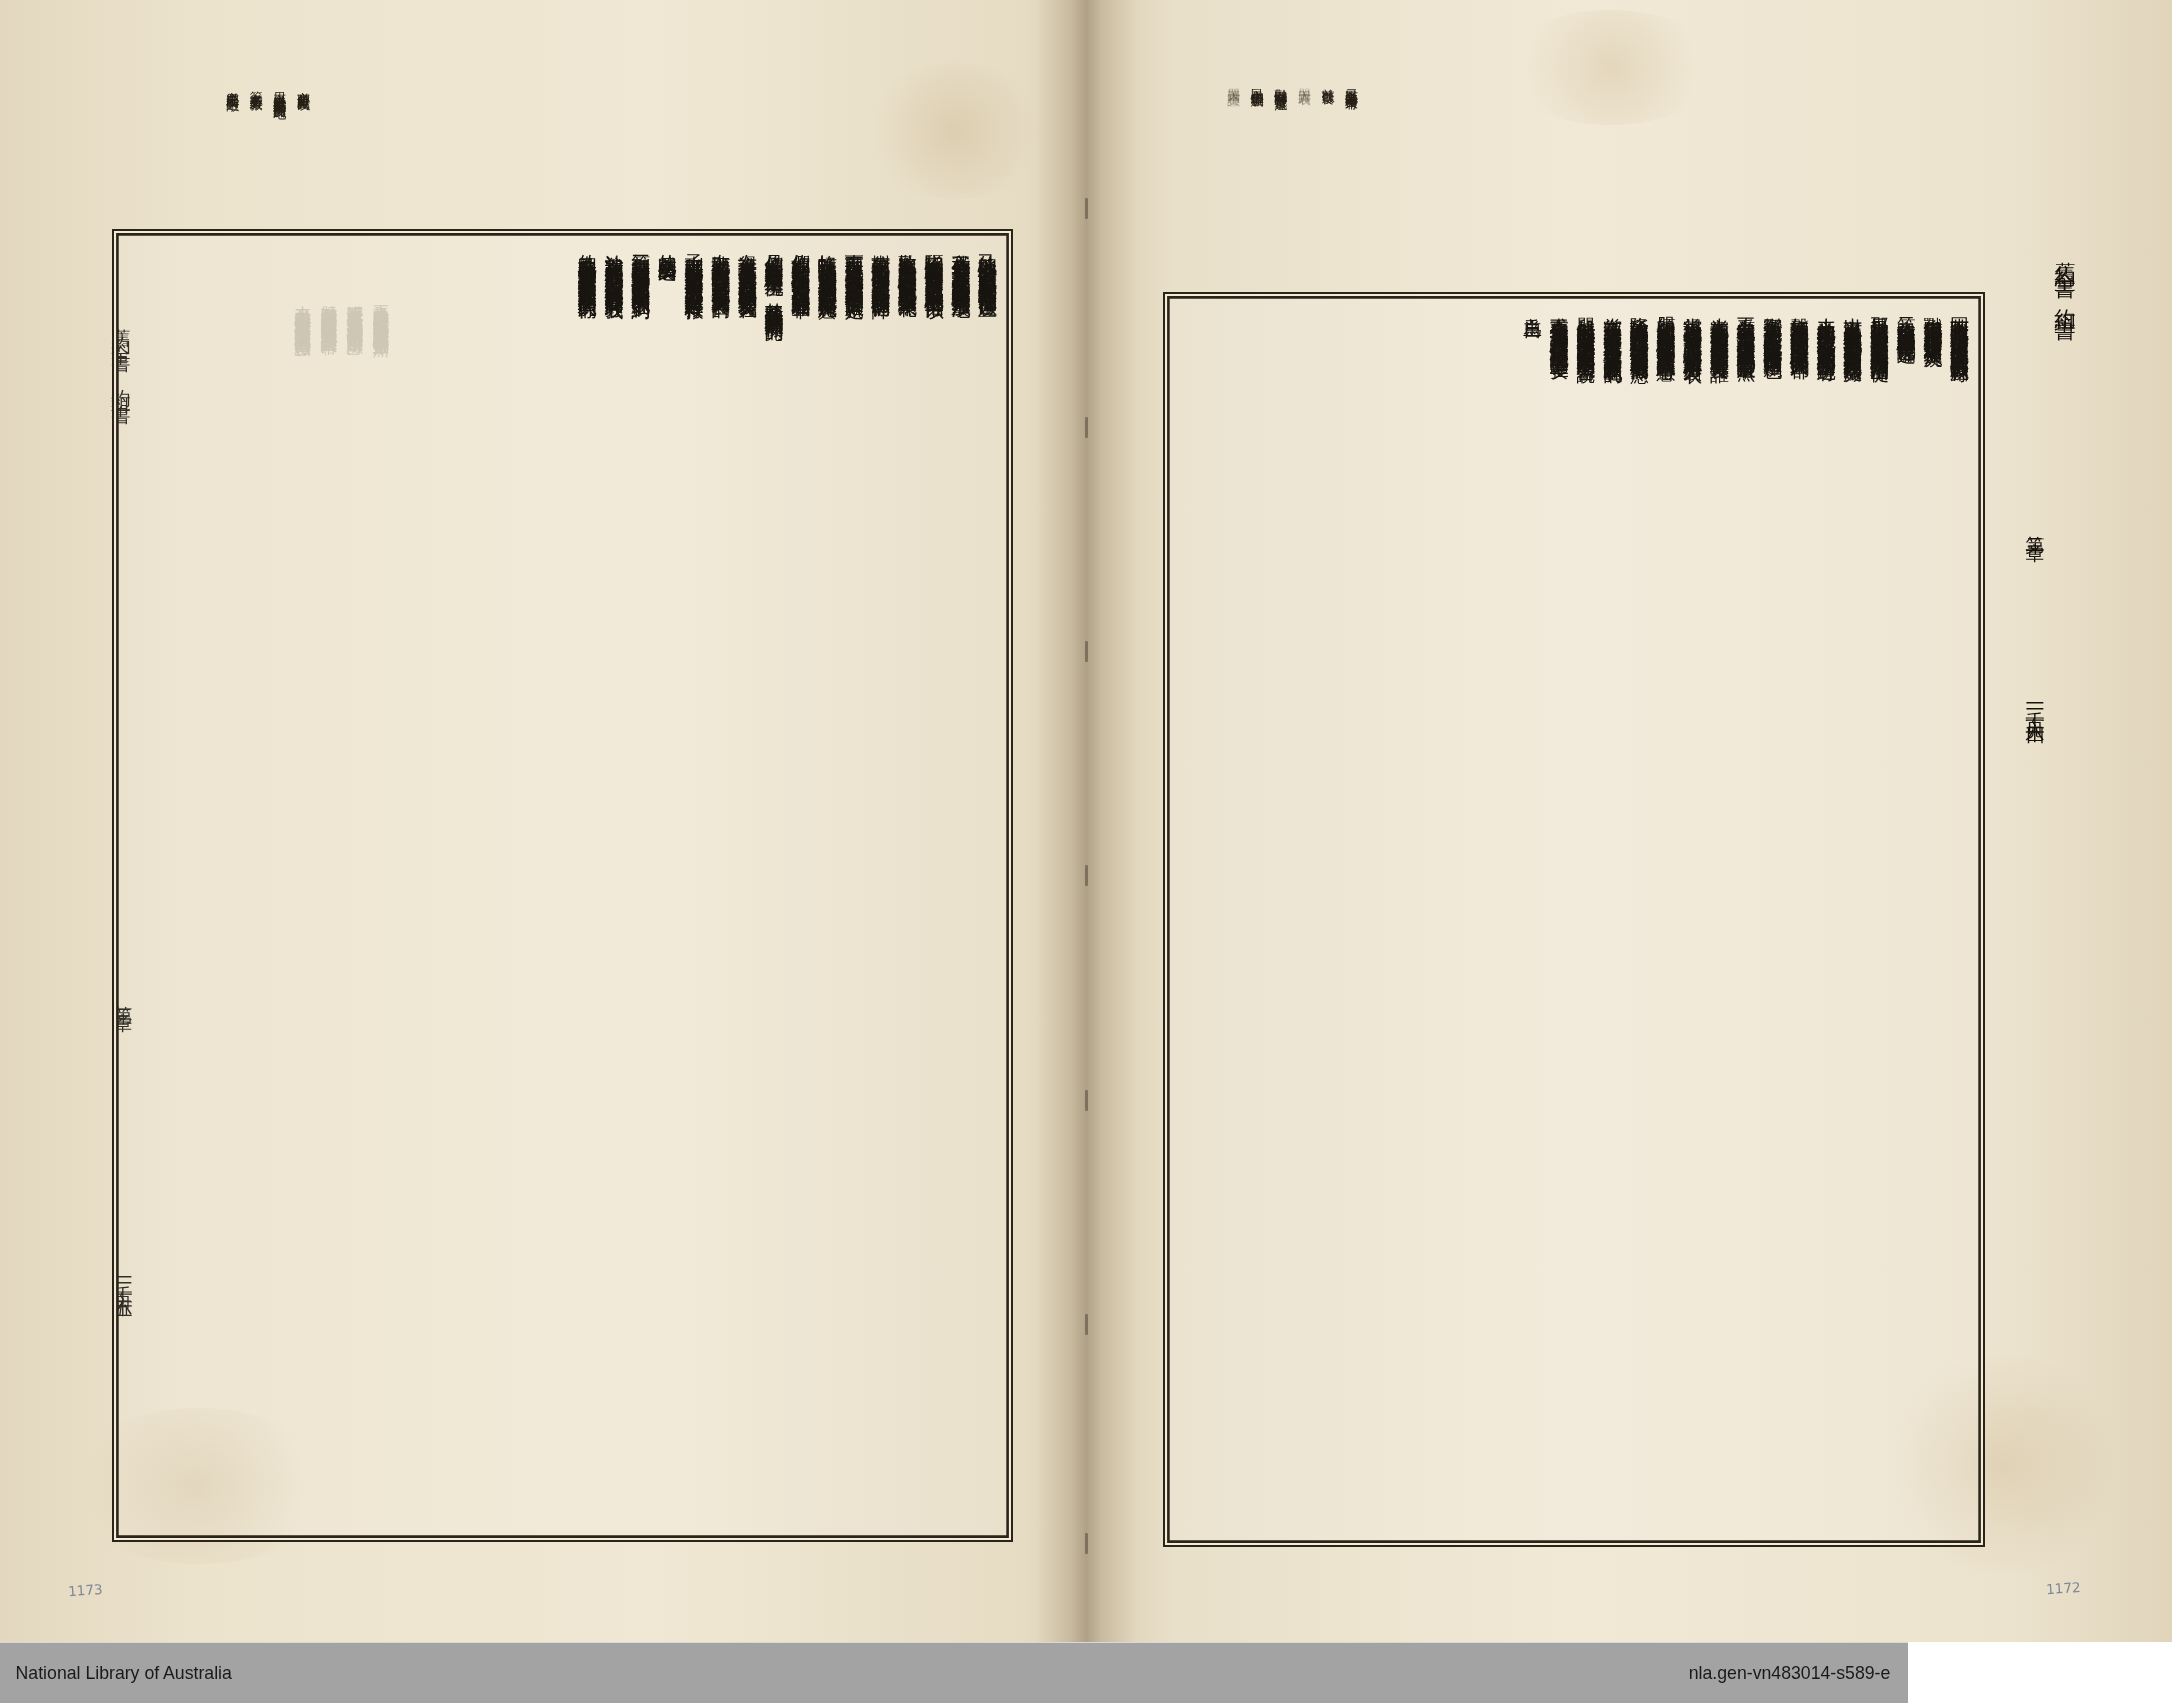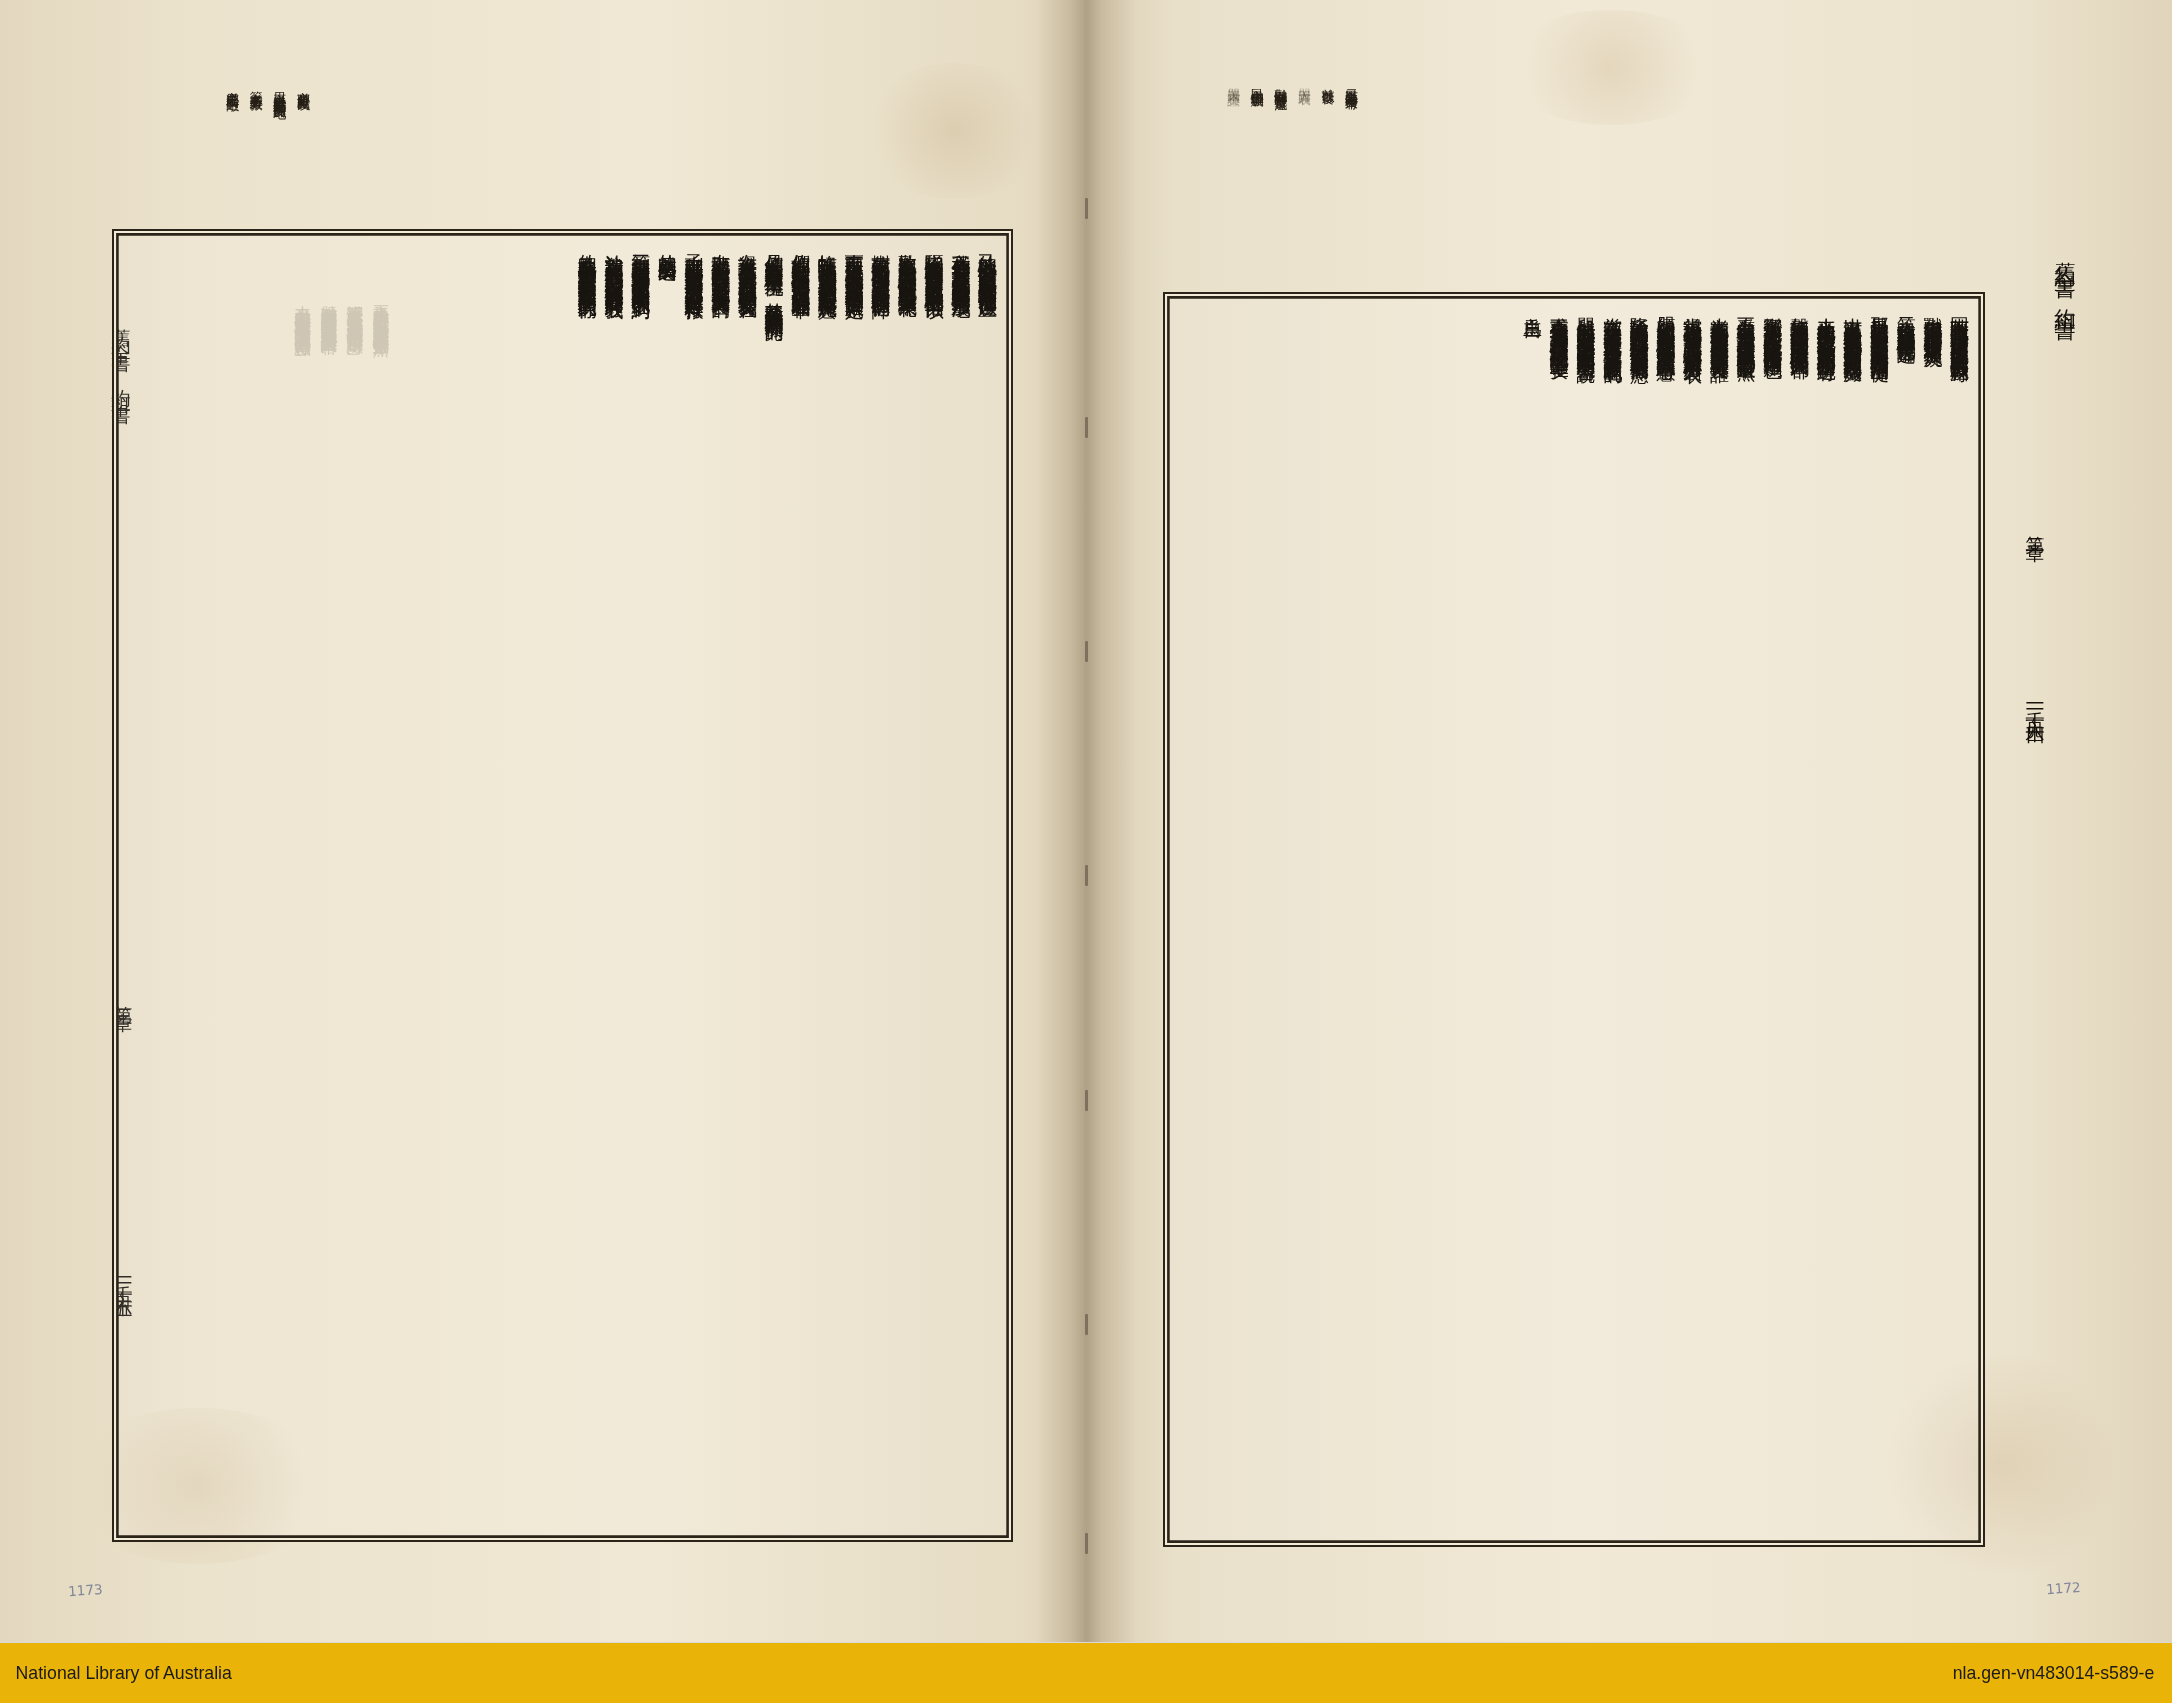--- a/index.html
+++ b/index.html
@@ -159,23 +159,23 @@
     color: #5d6a8a;
     transform: rotate(-4deg);
     opacity: .75;
   }
 
   
   #bottombar {
     position: absolute;
     left: 0;
     top: 1642px;
-    width: 2172px;
+    width: 1908px;
     height: 61px;
-    background: #eab308;
+    background: #a3a3a3;
     border-top: 0.5px solid #d8d8d8;
   }
   #lib-credit {
     position: absolute;
     left: 15.6px;
     top: 20px;
     font-size: 17.7px;
     color: #1a1a1a;
     font-family: "Liberation Sans", sans-serif;
   }

